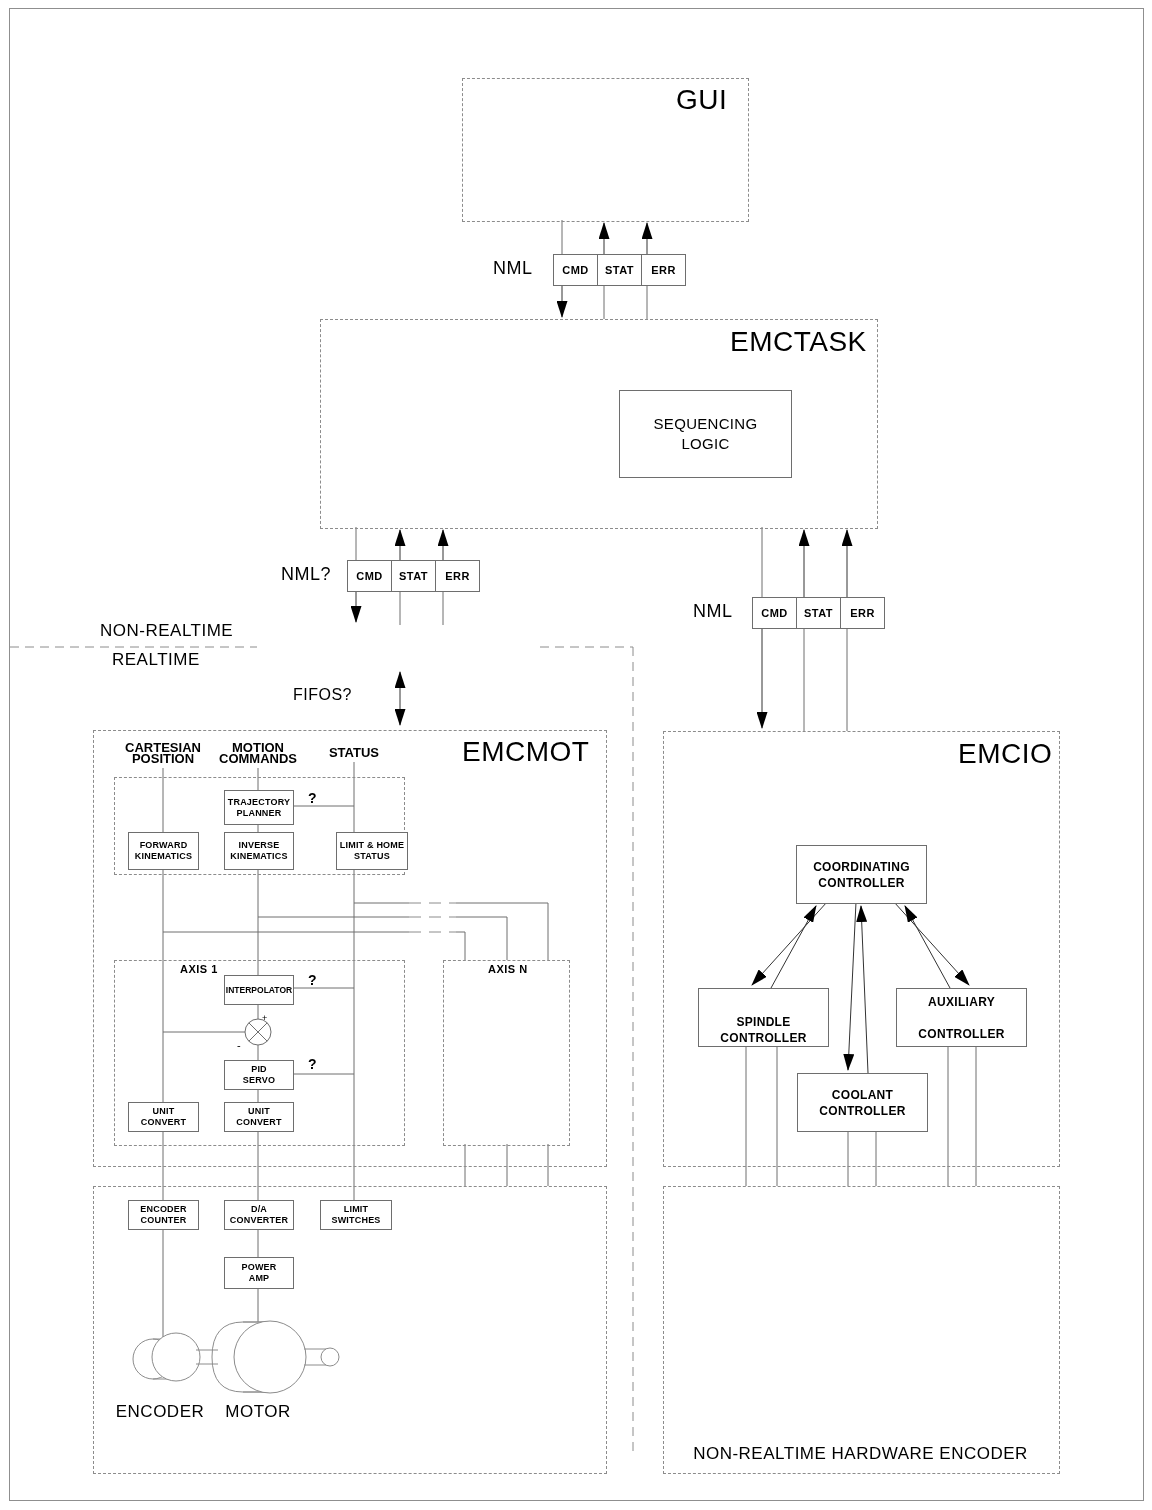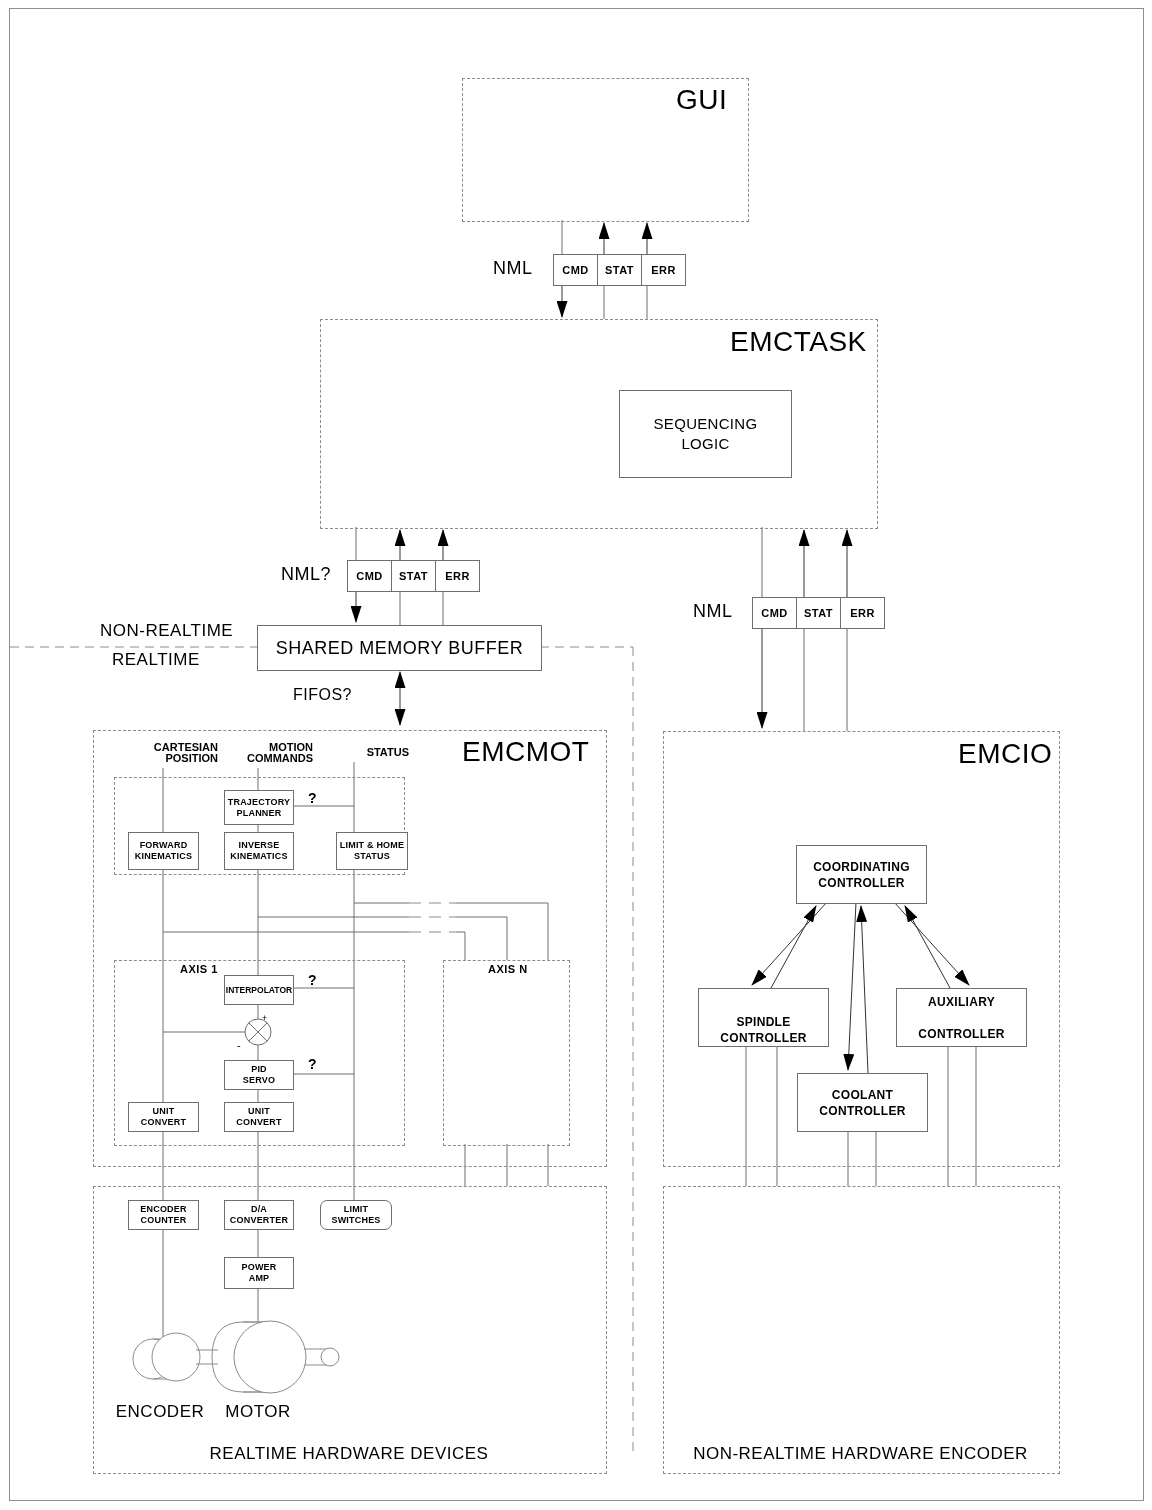--- a/index.html
+++ b/index.html
@@ -16,21 +16,21 @@
           text-align:center; }
   .lbl  { position:absolute; white-space:nowrap; z-index:4; }
   .ln   { display:block; }
   .t-title { font-size:28px; letter-spacing:0.5px; font-weight:400; }
   .t-nml   { font-size:18px; letter-spacing:0.5px; }
   .t-chan  { font-size:11px; font-weight:700; letter-spacing:0.5px; }
   .t-buf   { font-size:18px; letter-spacing:0.5px; }
   .t-side  { font-size:17px; letter-spacing:0.5px; }
   .t-fifo  { font-size:16px; letter-spacing:0.5px; }
   .t-task  { font-size:15px; line-height:20px; letter-spacing:0.3px; }
-  .t-col   { font-size:11px; font-weight:700; line-height:11px; text-align:right; }
+  .t-col   { font-size:13px; font-weight:700; line-height:11px; text-align:center; }
   .t-small { font-size:9px; font-weight:700; line-height:11px; letter-spacing:0.2px; }
   .t-axis  { font-size:11px; font-weight:700; letter-spacing:0.5px; }
   .t-q     { font-size:14px; font-weight:700; }
   .t-ctrl  { font-size:12px; font-weight:700; line-height:16px; letter-spacing:0.3px; }
   .t-hw    { font-size:17px; letter-spacing:0.5px; }
   .chan-row { position:absolute; display:flex; z-index:3; }
   .chan-cell { width:43px; height:30px; border:1px solid #6e6e6e; background:#fff;
     display:flex; align-items:center; justify-content:center; margin-left:-1px; }
   .chan-cell:first-child { margin-left:12px; }
 </style>
@@ -163,23 +163,20 @@
     <div class="chan-cell">
       <span class="t-chan">ERR</span>
       </div>
   </div>
 
   <div class="box t-task" style="left:619px; top:390px; width:171px; height:86px;">
     <span class="ln">SEQUENCING</span>
     <span class="ln">LOGIC</span>
   </div>
 
-  <div class="box t-buf" style="left:257px; top:625px; width:283px; height:44px;">
-    <span>SHARED MEMORY BUFFER</span>
-  </div>
   <div class="lbl t-side" style="left:100px; top:621px;">NON-REALTIME</div>
   <div class="lbl t-side" style="left:112px; top:650px;">REALTIME</div>
   <div class="lbl t-fifo" style="left:293px; top:686px;">FIFOS?</div>
 
   <div class="lbl t-col" style="left:108px; top:742px; width:110px;">
     <span class="ln">CARTESIAN</span>
     <span class="ln">POSITION</span>
   </div>
   <div class="lbl t-col" style="left:203px; top:742px; width:110px;">
     <span class="ln">MOTION</span>
@@ -249,26 +246,25 @@
   </div>
 
   <div class="box t-small" style="left:128px; top:1200px; width:69px; height:28px;">
     <span class="ln">ENCODER</span>
     <span class="ln">COUNTER</span>
   </div>
   <div class="box t-small" style="left:224px; top:1200px; width:68px; height:28px;">
     <span class="ln">D/A</span>
     <span class="ln">CONVERTER</span>
   </div>
-  <div class="box t-small" style="left:320px; top:1200px; width:70px; height:28px;border-radius:7px;">
+  <div class="box t-small" style="left:320px; top:1200px; width:70px; height:28px;">
     <span class="ln">LIMIT</span>
     <span class="ln">SWITCHES</span>
   </div>
   <div class="box t-small" style="left:224px; top:1257px; width:68px; height:30px;">
     <span class="ln">POWER</span>
     <span class="ln">AMP</span>
   </div>
 
   <div class="lbl t-hw" style="left:115px; top:1402px; width:90px; text-align:center;">ENCODER</div>
   <div class="lbl t-hw" style="left:213px; top:1402px; width:90px; text-align:center;">MOTOR</div>
-  <div class="lbl t-hw" style="left:93px; top:1444px; width:512px; text-align:center;">REALTIME HARDWARE DEVICES</div>
   <div class="lbl t-hw" style="left:663px; top:1444px; width:395px; text-align:center;">NON-REALTIME HARDWARE ENCODER</div>
 </div>
 
 </body></html>

